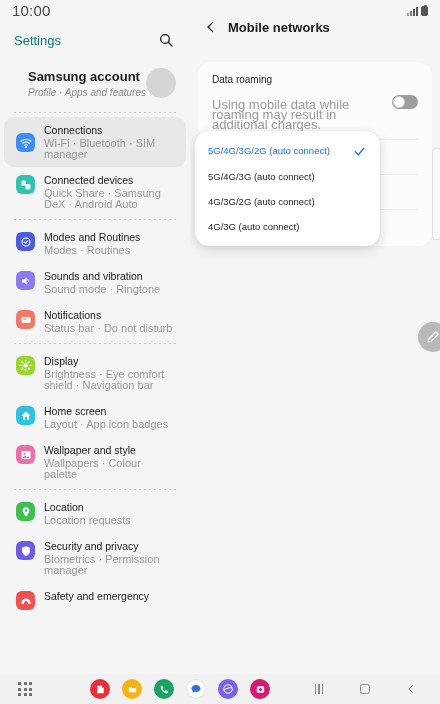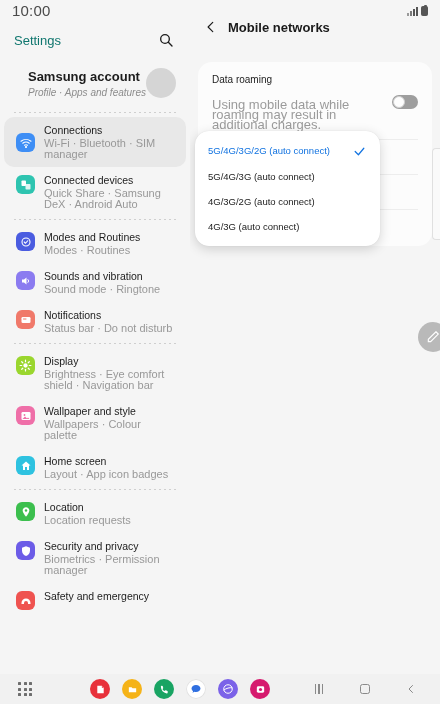--- a/index.html
+++ b/index.html
@@ -260,41 +260,41 @@
                 <line x1="7" y1="17" x2="5" y2="19"></line>
               </g>
             </svg>
           </div>
           <div class="s-txt">
             <div class="s-title">Display</div>
             <div class="s-sub">Brightness  ·  Eye comfort shield  ·  Navigation bar</div>
           </div>
         </div>
         <div class="s-item">
+          <div class="s-ic" style="background: rgb(46, 194, 224);">
+            <svg viewBox="0 0 24 24" width="12" height="12" fill="#fff">
+              <path d="M12 3l9 8h-3v9h-4v-6h-4v6H6v-9H3z"></path>
+            </svg>
+          </div>
+          <div class="s-txt">
+            <div class="s-title">Home screen</div>
+            <div class="s-sub">Layout  ·  App icon badges</div>
+          </div>
+        </div>
+        <div class="s-item">
           <div class="s-ic" style="background: rgb(239, 111, 168);">
             <svg viewBox="0 0 24 24" width="12" height="12" fill="#fff">
               <rect x="3" y="4" width="18" height="16" rx="2.5"></rect>
               <circle cx="9" cy="10" r="1.8" fill="#ef6fa8"></circle>
               <path d="M5 18l5-5 4 4 2-2 3 3z" fill="#ef6fa8"></path>
             </svg>
           </div>
           <div class="s-txt">
             <div class="s-title">Wallpaper and style</div>
             <div class="s-sub">Wallpapers  ·  Colour palette</div>
-          </div>
-        </div>
-        <div class="s-item">
-          <div class="s-ic" style="background: rgb(46, 194, 224);">
-            <svg viewBox="0 0 24 24" width="12" height="12" fill="#fff">
-              <path d="M12 3l9 8h-3v9h-4v-6h-4v6H6v-9H3z"></path>
-            </svg>
-          </div>
-          <div class="s-txt">
-            <div class="s-title">Home screen</div>
-            <div class="s-sub">Layout  ·  App icon badges</div>
           </div>
         </div>
         <div class="divider"></div>
         <div class="s-item">
           <div class="s-ic" style="background: rgb(60, 191, 78);">
             <svg viewBox="0 0 24 24" width="12" height="12" fill="#fff">
               <path d="M12 2.5c-3.7 0-6.6 2.9-6.6 6.6 0 5 6.6 12.4 6.6 12.4s6.6-7.4 6.6-12.4C18.6 5.4 15.7 2.5 12 2.5z"></path>
               <circle cx="12" cy="9" r="2.4" fill="#3cbf4e"></circle>
             </svg>
           </div>

